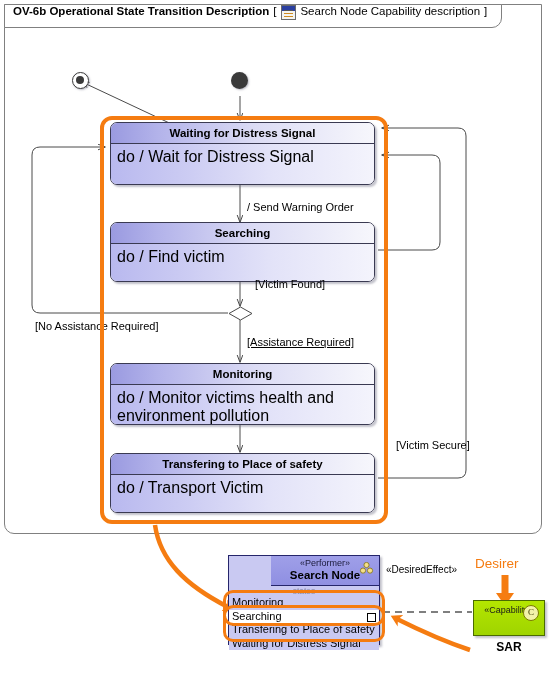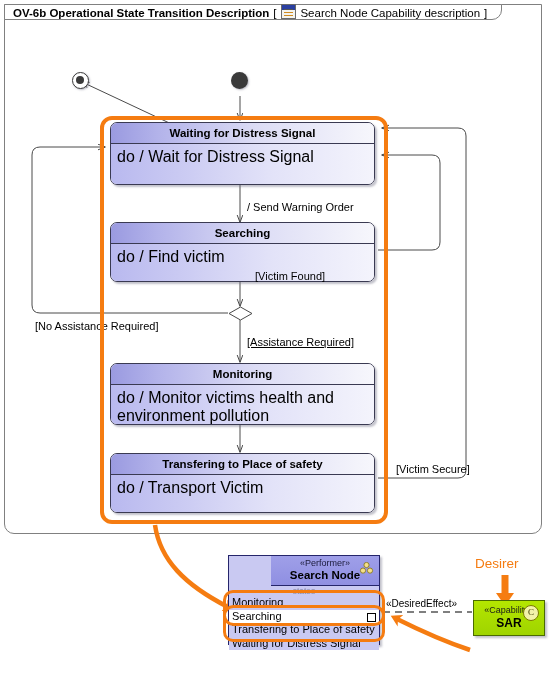--- a/index.html
+++ b/index.html
@@ -5,23 +5,23 @@
   html,body{margin:0;padding:0;background:#ffffff;}
   body{width:550px;height:675px;position:relative;overflow:hidden;
        font-family:"Liberation Sans","DejaVu Sans",sans-serif;}
 
   #stage{position:absolute;left:0;top:0;width:550px;height:675px;}
 
   
   .frame{position:absolute;left:4px;top:4px;width:538px;height:530px;
          border:1px solid #808080;border-radius:0 0 10px 10px;
          background:#ffffff;box-sizing:border-box;}
-  .frame-tab{position:absolute;left:4px;top:4px;height:16px;
+  .frame-tab{position:absolute;left:4px;top:4px;height:24px;
         border:1px solid #808080;background:#ffffff;box-sizing:border-box;
-        border-radius:0 0 10px 0;display:flex;align-items:flex-end;
+        border-radius:0 0 10px 0;display:flex;align-items:flex-start;
         padding:0 10px 0 8px;white-space:nowrap;}
   .frame-tab .t1{font-size:11.5px;font-weight:bold;color:#000;}
   .frame-tab .brk{font-size:11.5px;color:#000;margin:0 4px;}
   .frame-tab .t2{font-size:11.5px;color:#000;}
   .ov-icon{width:15px;height:15px;margin:0 4px 0 1px;position:relative;
            border:1px solid #6b6b6b;background:#f4f4f0;box-sizing:border-box;}
   .ov-icon::before{content:"";position:absolute;left:0;top:0;right:0;height:5px;
            background:#2b3fa0;}
   .ov-icon::after{content:"";position:absolute;left:2px;top:7px;width:9px;height:1px;
            background:#d08b20;box-shadow:0 3px 0 #d08b20, 0 -3px 0 #555;}
@@ -73,21 +73,21 @@
         background:#c9c9f2;white-space:nowrap;overflow:hidden;}
   .perf .row.sel{background:#ffffff;position:relative;}
   .sel-handle{position:absolute;right:3px;top:3px;width:7px;height:7px;
         border:1px solid #000;background:#fff;}
 
   
   .cap{position:absolute;box-sizing:border-box;border:1px solid #4a6b00;
         background:linear-gradient(to bottom,#b4e600,#9fd400);
         box-shadow:2px 2px 2px rgba(120,120,140,.45);}
   .cap .cst{font-size:9px;text-align:center;color:#1a1a1a;line-height:12px;padding-top:3px;}
-  .cap .cnm{font-size:12px;font-weight:bold;text-align:center;color:#000;line-height:14px;}
+  .cap .cnm{font-size:12px;font-weight:bold;text-align:center;color:#000;line-height:14px;margin-top:24px;}
   .cap-ico{position:absolute;right:5px;top:4px;width:14px;height:14px;border-radius:50%;
         border:1px solid #7a7a00;background:#f2f2a8;font-size:9px;line-height:12px;
         text-align:center;color:#3a3a00;font-family:"Liberation Serif",serif;}
 
   .conn-lbl{position:absolute;font-size:10px;color:#000;white-space:nowrap;}
 
   svg.overlay{position:absolute;left:0;top:0;width:550px;height:675px;
         pointer-events:none;}
 </style>
 </head>
@@ -158,24 +158,24 @@
     <div class="hd">Monitoring</div>
     <div class="bd">do / Monitor victims health and environment pollution</div>
   </div>
 
   <div class="state" style="left:110px;top:453px;width:265px;height:60px;">
     <div class="hd">Transfering to Place of safety</div>
     <div class="bd">do / Transport Victim</div>
   </div>
 
   <div class="lbl" style="left:247px;top:201px;">/ Send Warning Order</div>
-  <div class="lbl" style="left:247px;top:270px;padding-left:8px;">[Victim Found]</div>
+  <div class="lbl" style="left:247px;top:278px;padding-left:8px;">[Victim Found]</div>
   <div class="lbl" style="left:35px;top:320px;">[No Assistance Required]</div>
   <div class="lbl" style="left:247px;top:336px;text-decoration:underline;">[Assistance Required]</div>
-  <div class="lbl" style="left:381px;top:463px;padding-left:15px;">[Victim Secure]</div>
+  <div class="lbl" style="left:381px;top:439px;padding-left:15px;">[Victim Secure]</div>
 
   <div class="hl-rect" style="left:100px;top:116px;width:288px;height:408px;"></div>
 
   <svg class="overlay">
     <defs>
       <marker id="oah" markerWidth="13" markerHeight="13" refX="4" refY="6.5" orient="auto" markerUnits="userSpaceOnUse">
         <path d="M0,0 L11,6.5 L0,13 L3,6.5 Z" fill="#f57c11"></path>
       </marker>
     </defs>
     <path d="M155,525 C160,560 185,585 228,607" stroke="#f57c11" stroke-width="4.5" fill="none" marker-end="url(#oah)"></path>
@@ -205,21 +205,21 @@
       <span class="sel-handle"></span>
     </div>
     <div class="row">Transfering to Place of safety</div>
     <div class="row">Waiting for Distress Signal</div>
   </div>
 
   <div class="hl-rect-s" style="left:223px;top:590px;width:162px;height:52px;"></div>
 
   <div class="hl-rect-s" style="left:223px;top:605px;width:162px;height:21px;border-radius:11px;"></div>
 
-  <div class="conn-lbl" style="left:386px;top:598px;">«DesiredEffect»</div>
+  <div class="conn-lbl" style="left:386px;top:564px;">«DesiredEffect»</div>
 
   <div class="cap" style="left:473px;top:600px;width:72px;height:36px;">
     <div class="cst">«Capability»</div>
     <div class="cnm">SAR</div>
     <span class="cap-ico">C</span>
   </div>
 
   <div class="ann" style="left:475px;top:556px;">Desirer</div>
   <div class="ann" style="left:469px;top:652px;margin-top:27px;">Desired state</div>
 

